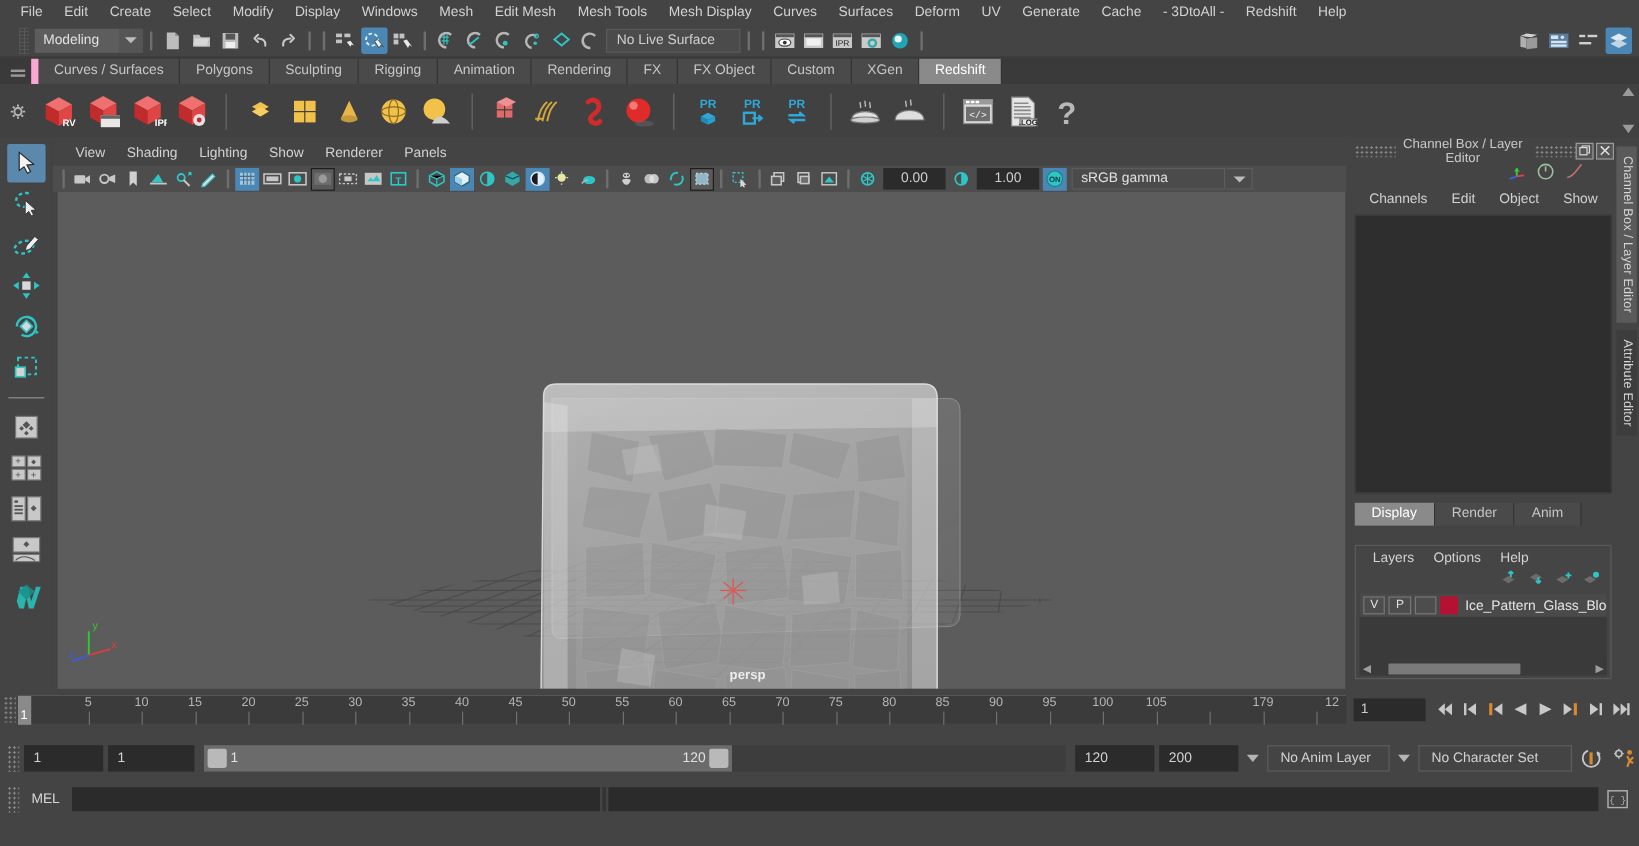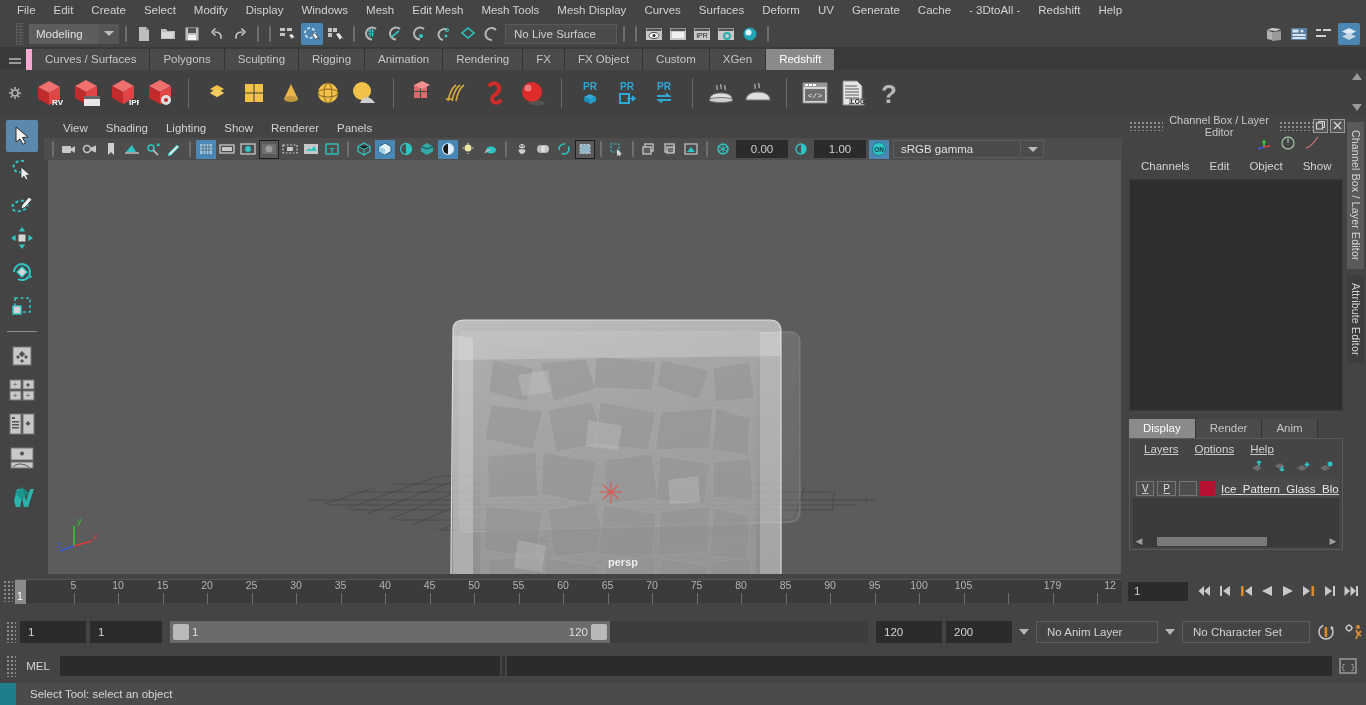--- a/index.html
+++ b/index.html
@@ -115,21 +115,21 @@
   .rp-btn { width:15px;height:14px;border:1px solid #9a9a9a;background:#555;
      display:flex;align-items:center;justify-content:center;margin-right:2px;font-size:9px;color:#ddd;}
   .rp-icons { height:20px; display:flex; justify-content:flex-end; align-items:center; gap:6px; padding-right:26px;}
   .rp-menu { height: 22px; display:flex; align-items:center; font-size:11.5px; color:#d2d2d2; padding-left:6px;}
   .rp-menu span { padding: 0 10px; }
   .chanbox { height: 232px; background: #2e2e2e; margin: 2px 4px 0 4px; border:1px solid #3a3a3a;}
   .layertabs { display:flex; align-items:flex-end; height:20px; padding-left:4px; margin-top:7px;}
   .ltab { height:19px;line-height:19px;padding:0 14px;font-size:11.5px;background:#4a4a4a;color:#c6c6c6;
      border-right:1px solid #333;}
   .ltab.active { background:#8a8a8a; color:#fff;}
-  .layerbody { margin:0 4px; border:1px solid #5a5a5a; background:#454545; height:112px; position:relative;text-decoration:underline;}
+  .layerbody { margin:16px 4px; border:1px solid #5a5a5a; background:#454545; height:112px; position:relative;}
   .layer-menu { height:20px; display:flex;align-items:center;font-size:11.5px;color:#d2d2d2;padding-left:6px;}
   .layer-menu span{padding:0 8px;}
   .layer-tools { height:18px; display:flex;align-items:center;justify-content:flex-end;gap:7px;padding-right:8px;}
   .layer-list { background:#3a3a3a; margin: 2px 3px; height:57px; }
   .layer-row { height:19px; background:#4a4a4a; display:flex;align-items:center; gap:3px; padding-left:3px;}
   .lr-box { width:20px;height:15px;border:1px solid #777;background:#4d4d4d;font-size:10px;
      color:#e2e2e2;display:flex;align-items:center;justify-content:center;}
   .lr-swatch { width:16px;height:15px;background:#b51133;}
   .lr-name { font-size:11.5px;color:#e6e6e6;white-space:nowrap;overflow:hidden;margin-left:3px;}
   .layer-hscroll { position:absolute;bottom:2px;left:3px;right:3px;height:12px;background:#3a3a3a;
@@ -1301,21 +1301,21 @@
           <span class="rng-txt">120</span>
           <div class="rng-handle"></div>
         </div>
       </div>
     </div>
     <div class="rr-field" style="width:66px">120</div>
     <div class="rr-field" style="width:66px">200</div>
     <div class="rr-arrow">
         <i class="tri-d2"></i>
       </div>
-    <div class="rr-combo" style="width:122px">No Anim Layer</div>
+    <div class="rr-combo" style="width:102px">No Anim Layer</div>
     <div class="rr-arrow">
         <i class="tri-d2"></i>
       </div>
     <div class="rr-combo" style="width:128px">No Character Set</div>
     <div class="pbb" style="width:24px">
       <svg width="20" height="18" viewBox="0 0 20 18">
           <circle cx="10" cy="9" r="7" fill="none" stroke="#c8c8c8" stroke-width="1.5" stroke-dasharray="30 8"></circle>
           <rect x="8.6" y="4" width="2.6" height="10" fill="#d98b2b"></rect>
           <path d="M15 3l3 2-3 2z" fill="#c8c8c8"></path>
         </svg>
@@ -1339,19 +1339,14 @@
     <div class="mel-divider"></div>
     <input class="mel-input" style="flex: 1 1 0%; margin-right: 34px; color: rgb(221, 221, 221); font-size: 11.5px; padding-left: 6px;" readonly="">
     <div style="position:absolute;right:6px;top:4px;width:24px;height:20px;display:flex;align-items:center;justify-content:center">
       <svg width="18" height="16" viewBox="0 0 18 16">
           <rect x="1" y="1" width="16" height="14" fill="none" stroke="#b0b0b0" stroke-width="1.2"></rect>
           <text x="9" y="11" font-size="8" text-anchor="middle" fill="#b0b0b0" font-family="Liberation Mono">{ }</text>
         </svg>
     </div>
   </div>
 
-  <div class="helpline">
-    <div class="ts-dots" style="height:18px"></div>
-    <div class="help-text">Select Tool: select an object</div>
-    <div class="teal-strip"></div>
-  </div>
 
 </div>
 
 </body></html>

